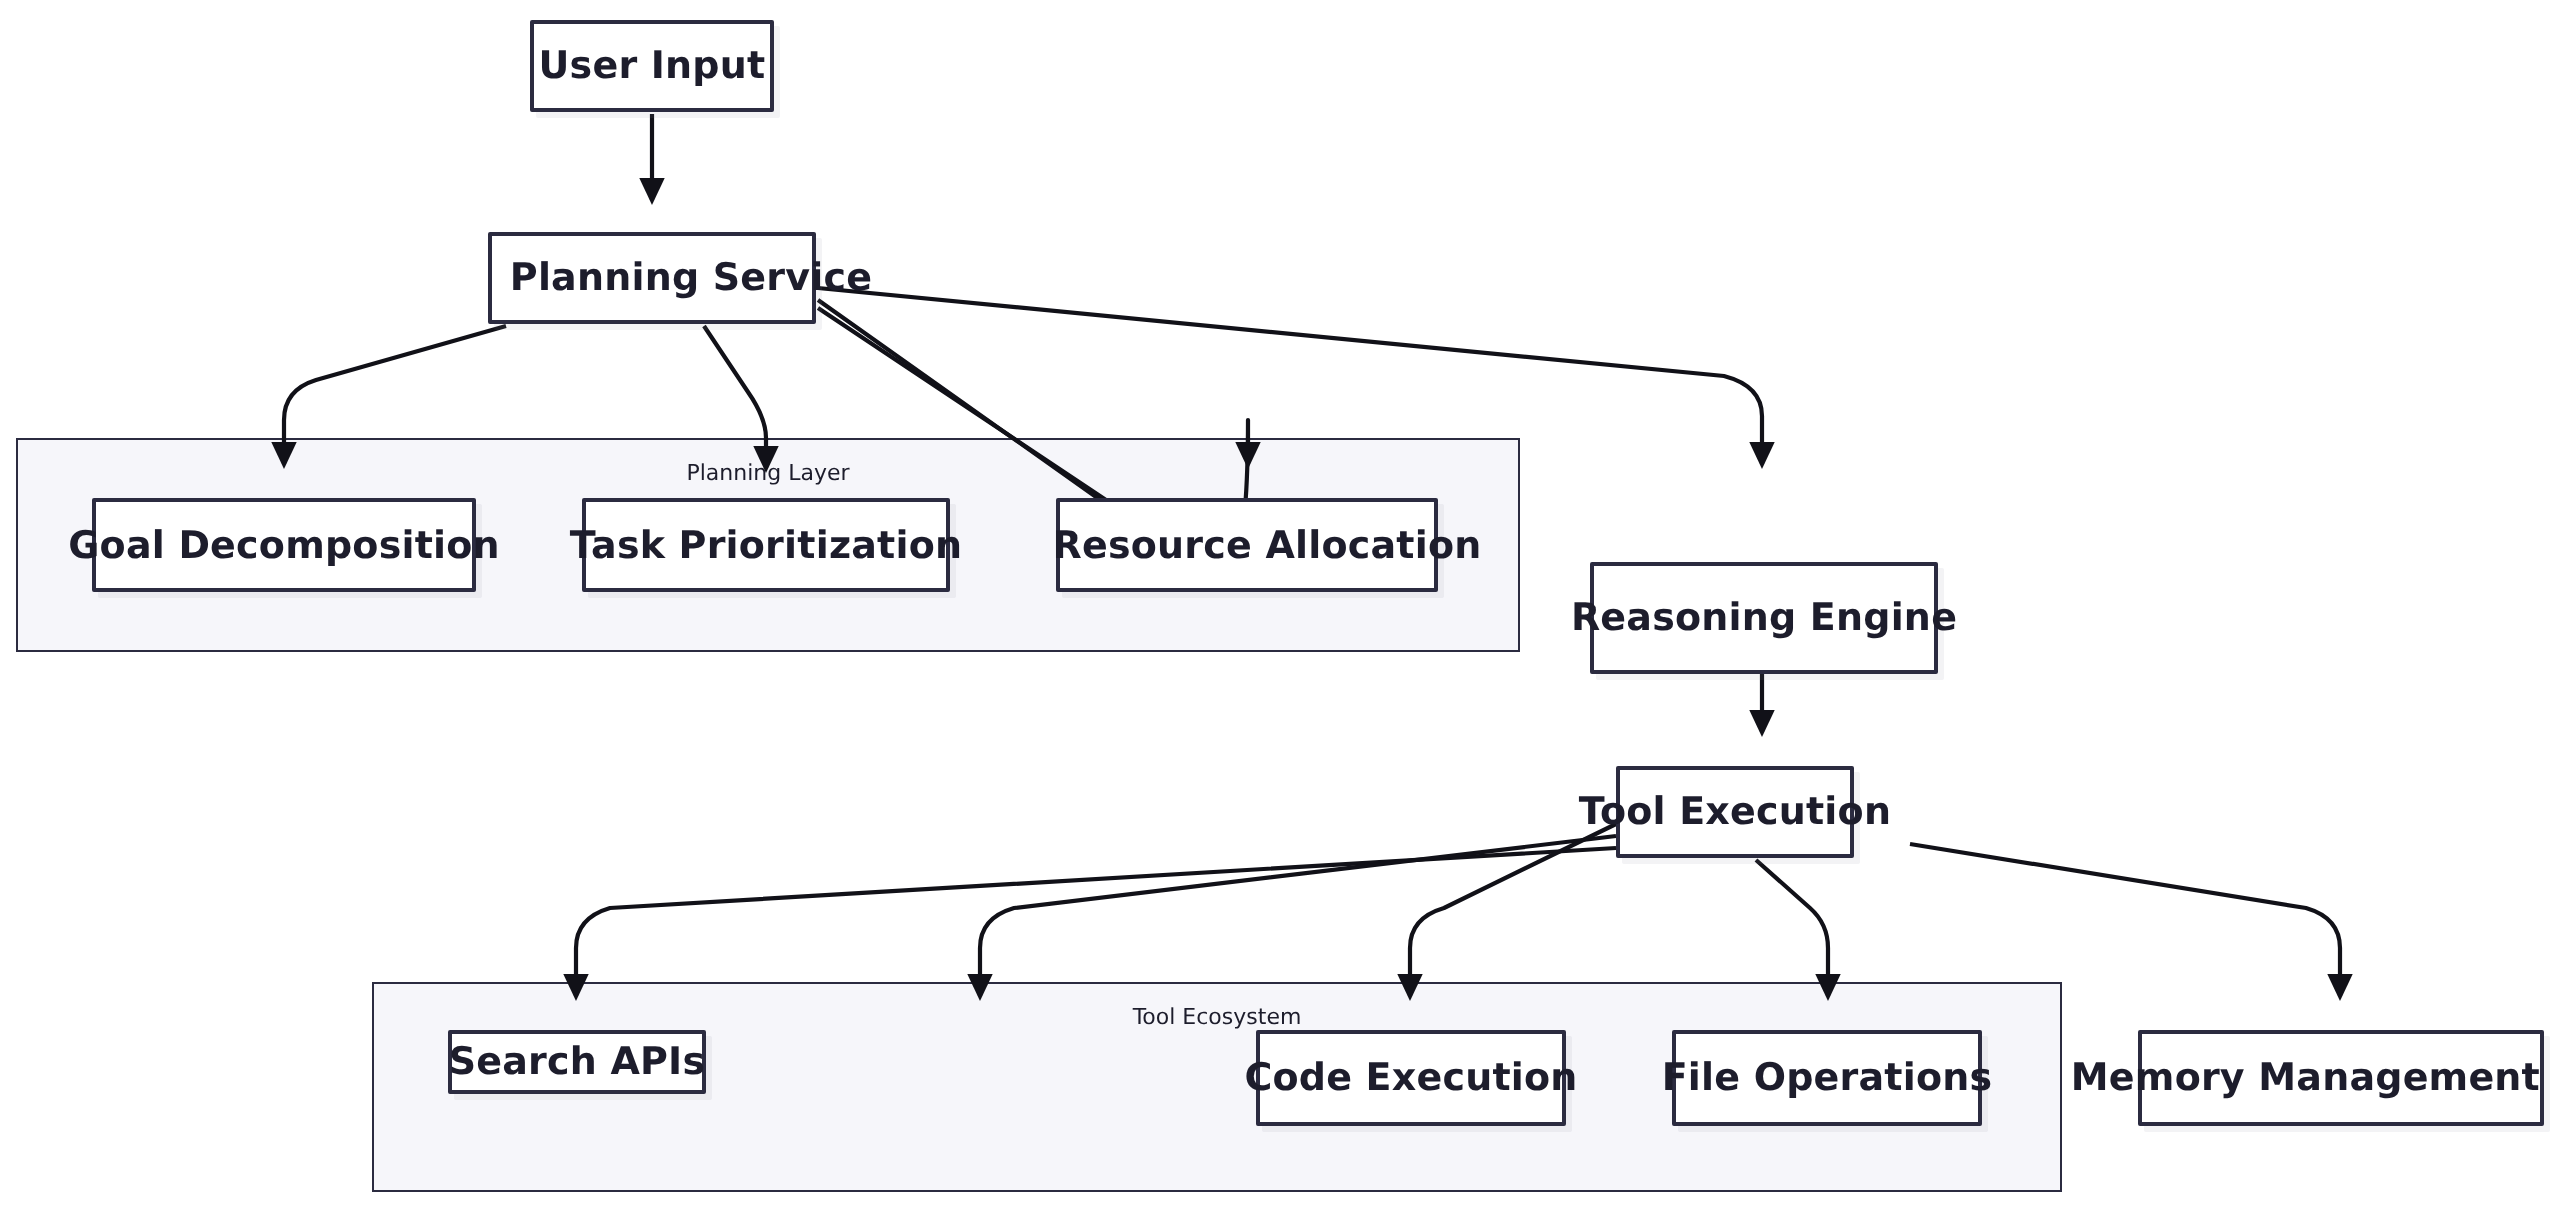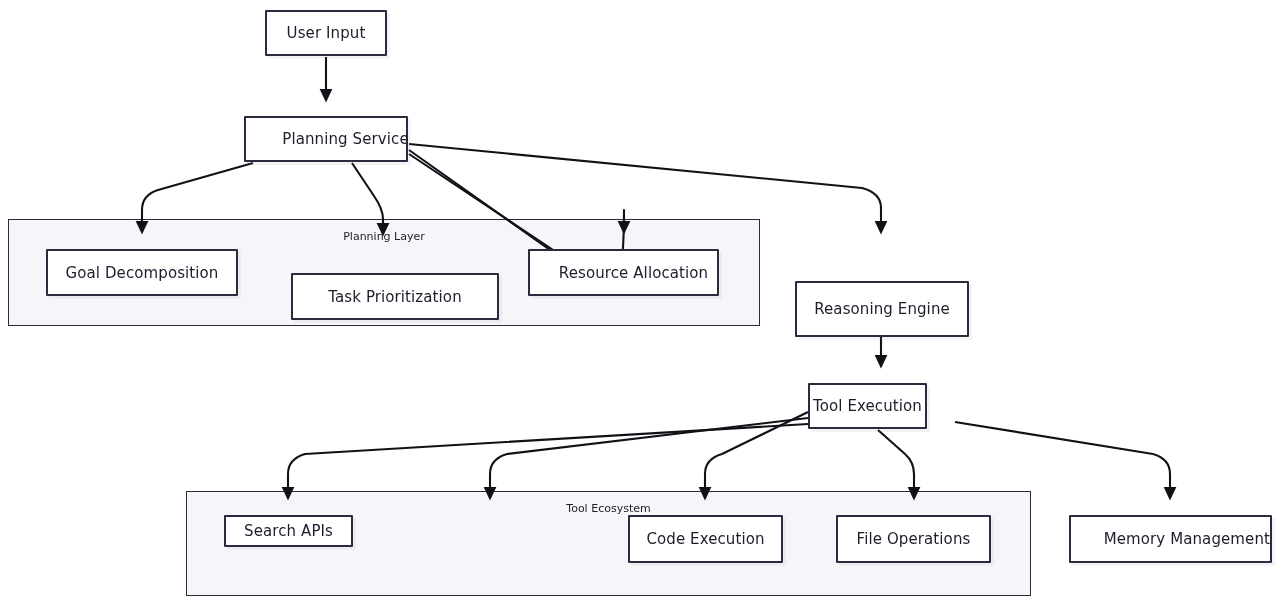--- a/index.html
+++ b/index.html
@@ -51,25 +51,26 @@
     background: #ffffff;
     border: 2px solid #2b2b40;
     border-radius: 1px;
     display: flex;
     align-items: center;
     justify-content: center;
     z-index: 3;
     box-shadow: 3px 3px 0 rgba(140,140,160,0.10);
   }
   .node-label {
-    font-size: 15px;
+    font-size: 19px;
     color: #1d1d2c;
     line-height: 18px;
     white-space: nowrap;
     letter-spacing: 0.1px;
+    font-weight: bold;
   }
 </style>
 </head>
 <body>
 
 <div id="diagram-root">
 
   <svg id="edge-layer" viewBox="0 0 1280 603" width="1280" height="603">
     <defs>
       <marker id="arrow" viewBox="0 0 12 12" refX="9" refY="6" markerWidth="7" markerHeight="7" orient="auto-start-reverse">
@@ -105,21 +106,21 @@
   </div>
 
   <div class="node" style="left:244px; top:116px; width:164px; height:46px;padding-left:39px;">
     <span class="node-label">Planning Service</span>
   </div>
 
   <div class="node" style="left:46px; top:249px; width:192px; height:47px;">
     <span class="node-label">Goal Decomposition</span>
   </div>
 
-  <div class="node" style="left:291px; top:249px; width:208px; height:47px;margin-top:24px;">
+  <div class="node" style="left:291px; top:249px; width:184px; height:47px;">
     <span class="node-label">Task Prioritization</span>
   </div>
 
   <div class="node" style="left:528px; top:249px; width:191px; height:47px;padding-left:20px;">
     <span class="node-label">Resource Allocation</span>
   </div>
 
   <div class="node" style="left:795px; top:249px; width:174px; height:56px;margin-top:32px;">
     <span class="node-label">Reasoning Engine</span>
   </div>

